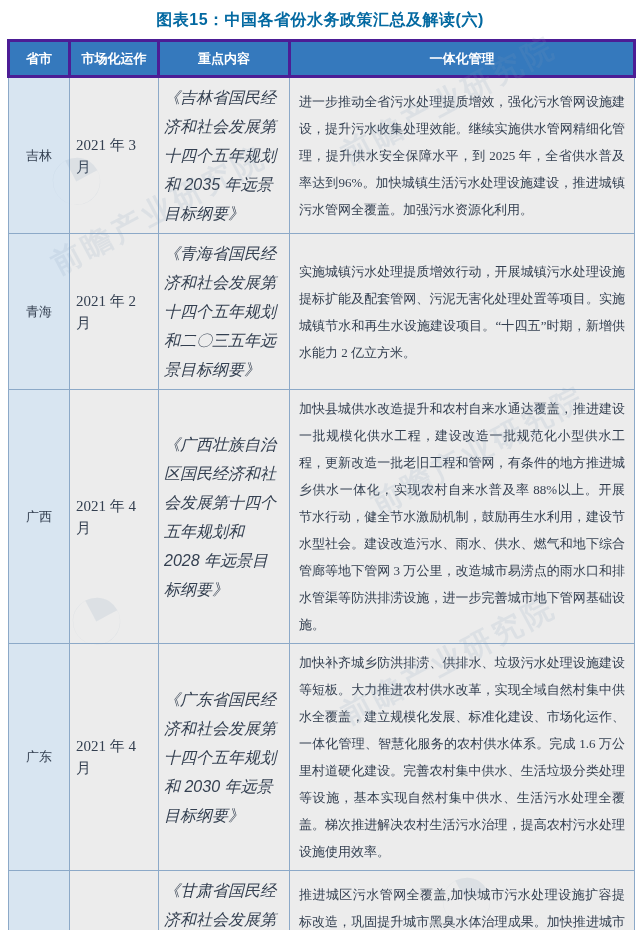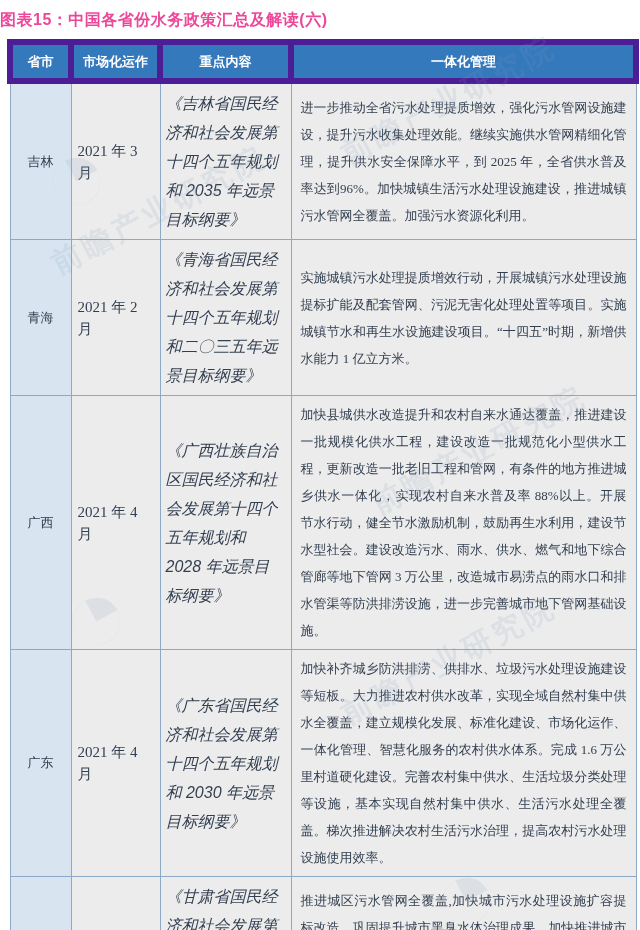--- a/index.html
+++ b/index.html
@@ -2,30 +2,30 @@
 <html><head>
 <meta charset="utf-8">
 <style>
   html,body{margin:0;padding:0;background:#ffffff;}
   body{
     width:640px;height:930px;position:relative;overflow:hidden;
     font-family:"Liberation Sans","DejaVu Sans",sans-serif;
     color:#333F50;
   }
   .page-title{
-    font-size:16px;font-weight:bold;color:#ec4899;
+    text-align:center;font-size:16px;font-weight:bold;color:#0369a1;
     padding:10px 0 8px 0;letter-spacing:0.5px;
   }
   table.policy-table{
     width:626px;margin:0 7px;border-collapse:collapse;table-layout:fixed;
     font-size:13px;
   }
   .policy-table th{
     background:#3579BD;color:#FFFFFF;font-weight:bold;font-size:13px;
-    height:33px;border:6px solid #4c1d95;padding:0 2px;text-align:center;
+    height:33px;border:3px solid #4c1d95;padding:0 2px;text-align:center;
   }
   .policy-table td{
     border:1px solid #8CA9C8;vertical-align:middle;
     background:#ECECEC;padding:5px 6px;
   }
   td.province-cell{
     background:#D8E5F1;text-align:center;font-size:13px;line-height:22px;margin-left:24px;
   }
   td.date-cell{font-size:15px;line-height:22px;font-family:Liberation Serif, serif;}
   td.policy-cell{
@@ -85,21 +85,21 @@
       <tr>
         <td class="province-cell">吉林</td>
         <td class="date-cell">2021 年 3 月</td>
         <td class="policy-cell">《吉林省国民经济和社会发展第十四个五年规划和 2035 年远景目标纲要》</td>
         <td class="content-cell">进一步推动全省污水处理提质增效，强化污水管网设施建设，提升污水收集处理效能。继续实施供水管网精细化管理，提升供水安全保障水平，到 2025 年，全省供水普及率达到96%。加快城镇生活污水处理设施建设，推进城镇污水管网全覆盖。加强污水资源化利用。</td>
       </tr>
       <tr>
         <td class="province-cell">青海</td>
         <td class="date-cell">2021 年 2 月</td>
         <td class="policy-cell">《青海省国民经济和社会发展第十四个五年规划和二〇三五年远景目标纲要》</td>
-        <td class="content-cell">实施城镇污水处理提质增效行动，开展城镇污水处理设施提标扩能及配套管网、污泥无害化处理处置等项目。实施城镇节水和再生水设施建设项目。“十四五”时期，新增供水能力 1 亿立方米。</td>
+        <td class="content-cell">实施城镇污水处理提质增效行动，开展城镇污水处理设施提标扩能及配套管网、污泥无害化处理处置等项目。实施城镇节水和再生水设施建设项目。“十四五”时期，新增供水能力 2 亿立方米。</td>
       </tr>
       <tr>
         <td class="province-cell">广西</td>
         <td class="date-cell">2021 年 4 月</td>
         <td class="policy-cell">《广西壮族自治区国民经济和社会发展第十四个五年规划和 2028 年远景目标纲要》</td>
         <td class="content-cell">加快县城供水改造提升和农村自来水通达覆盖，推进建设一批规模化供水工程，建设改造一批规范化小型供水工程，更新改造一批老旧工程和管网，有条件的地方推进城乡供水一体化，实现农村自来水普及率 88%以上。开展节水行动，健全节水激励机制，鼓励再生水利用，建设节水型社会。建设改造污水、雨水、供水、燃气和地下综合管廊等地下管网 3 万公里，改造城市易涝点的雨水口和排水管渠等防洪排涝设施，进一步完善城市地下管网基础设施。</td>
       </tr>
       <tr>
         <td class="province-cell">广东</td>
         <td class="date-cell">2021 年 4 月</td>

